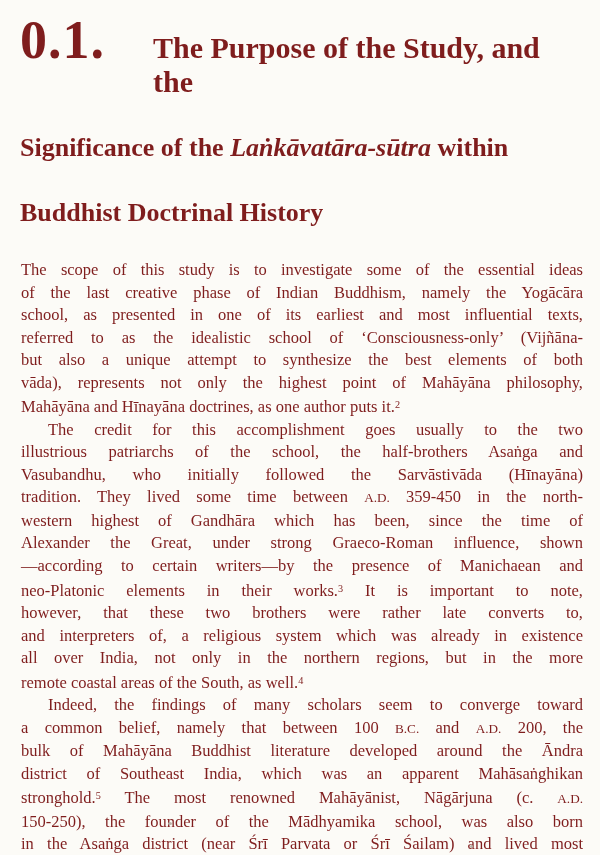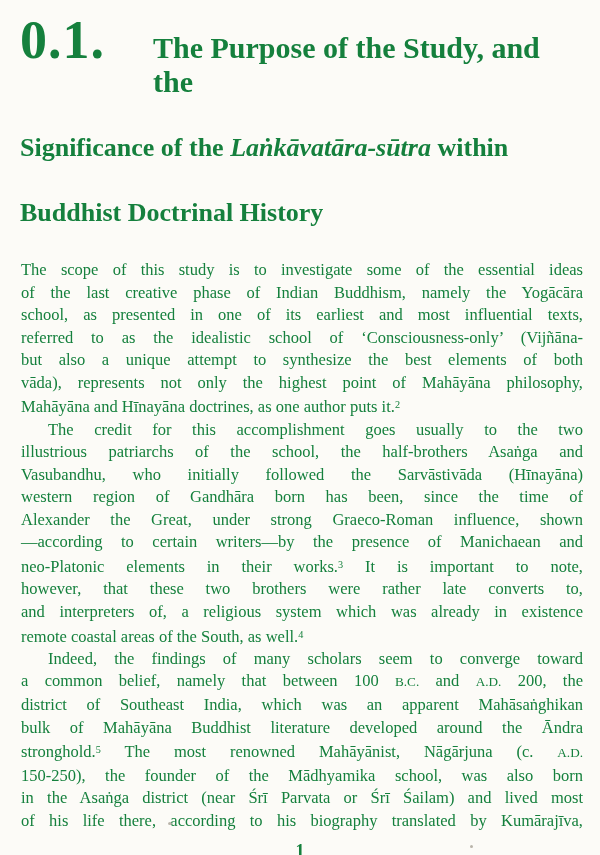--- a/index.html
+++ b/index.html
@@ -1,21 +1,21 @@
 <!DOCTYPE html>
 <html><head>
 <meta charset="utf-8">
 <style>
   html, body { margin: 0; padding: 0; background: #ffffff; }
   .page {
     position: relative;
     width: 600px;
     height: 855px;
     background: #fcfbf7;
-    color: #15803d;
+    color: #7f1d1d;
     font-family: "Liberation Serif", "DejaVu Serif", serif;
     overflow: hidden;
   }
   header { padding: 13px 20px 0 20px; }
   .h-line1 { display: flex; align-items: baseline; margin-bottom: 3px; }
   .h-num {
     font-size: 54px;
     font-weight: bold;
     line-height: 1;
     letter-spacing: 1px;
@@ -63,31 +63,33 @@
       <div class="line"><span>The scope of this study is to investigate some of the essential ideas</span></div>
       <div class="line"><span>of the last creative phase of Indian Buddhism, namely the Yogācāra</span></div>
       <div class="line"><span>school, as presented in one of its earliest and most influential texts,</span></div>
       <div class="line"><span>referred to as the idealistic school of ‘Consciousness-only’ (Vijñāna-</span></div>
       <div class="line"><span>but also a unique attempt to synthesize the best elements of both</span></div>
       <div class="line"><span>vāda), represents not only the highest point of Mahāyāna philosophy,</span></div>
       <div class="line last"><span>Mahāyāna and Hīnayāna doctrines, as one author puts it.</span><span class="sup">2</span></div>
       <div class="line indent"><span>The credit for this accomplishment goes usually to the two</span></div>
       <div class="line"><span>illustrious patriarchs of the school, the half-brothers Asaṅga and</span></div>
       <div class="line"><span>Vasubandhu, who initially followed the Sarvāstivāda (Hīnayāna)</span></div>
-      <div class="line"><span>western region of Gandhāra born has been, since the time of</span></div>
+      <div class="line"><span>tradition. They lived some time between </span><span class="sc">A.D.</span><span> 359-450 in the north-</span></div>
+      <div class="line"><span>western highest of Gandhāra which has been, since the time of</span></div>
       <div class="line"><span>Alexander the Great, under strong Graeco-Roman influence, shown</span></div>
       <div class="line"><span>—according to certain writers—by the presence of Manichaean and</span></div>
       <div class="line"><span>neo-Platonic elements in their works.</span><span class="sup">3</span><span> It is important to note,</span></div>
       <div class="line"><span>however, that these two brothers were rather late converts to,</span></div>
       <div class="line"><span>and interpreters of, a religious system which was already in existence</span></div>
+      <div class="line"><span>all over India, not only in the northern regions, but in the more</span></div>
       <div class="line last"><span>remote coastal areas of the South, as well.</span><span class="sup">4</span></div>
       <div class="line indent"><span>Indeed, the findings of many scholars seem to converge toward</span></div>
       <div class="line"><span>a common belief, namely that between 100 </span><span class="sc">B.C.</span><span> and </span><span class="sc">A.D.</span><span> 200, the</span></div>
+      <div class="line"><span>bulk of Mahāyāna Buddhist literature developed around the Āndra</span></div>
       <div class="line"><span>district of Southeast India, which was an apparent Mahāsaṅghikan</span></div>
-      <div class="line"><span>bulk of Mahāyāna Buddhist literature developed around the Āndra</span></div>
       <div class="line"><span>stronghold.</span><span class="sup">5</span><span> The most renowned Mahāyānist, Nāgārjuna (c. </span><span class="sc">A.D.</span></div>
       <div class="line"><span>150-250), the founder of the Mādhyamika school, was also born</span></div>
       <div class="line"><span>in the Asaṅga district (near Śrī Parvata or Śrī Śailam) and lived most</span></div>
       <div class="line"><span>of his life there, according to his biography translated by Kumārajīva,</span></div>
     </main>
 
   <footer>
     <div class="pagenum">1</div>
   </footer>
 

